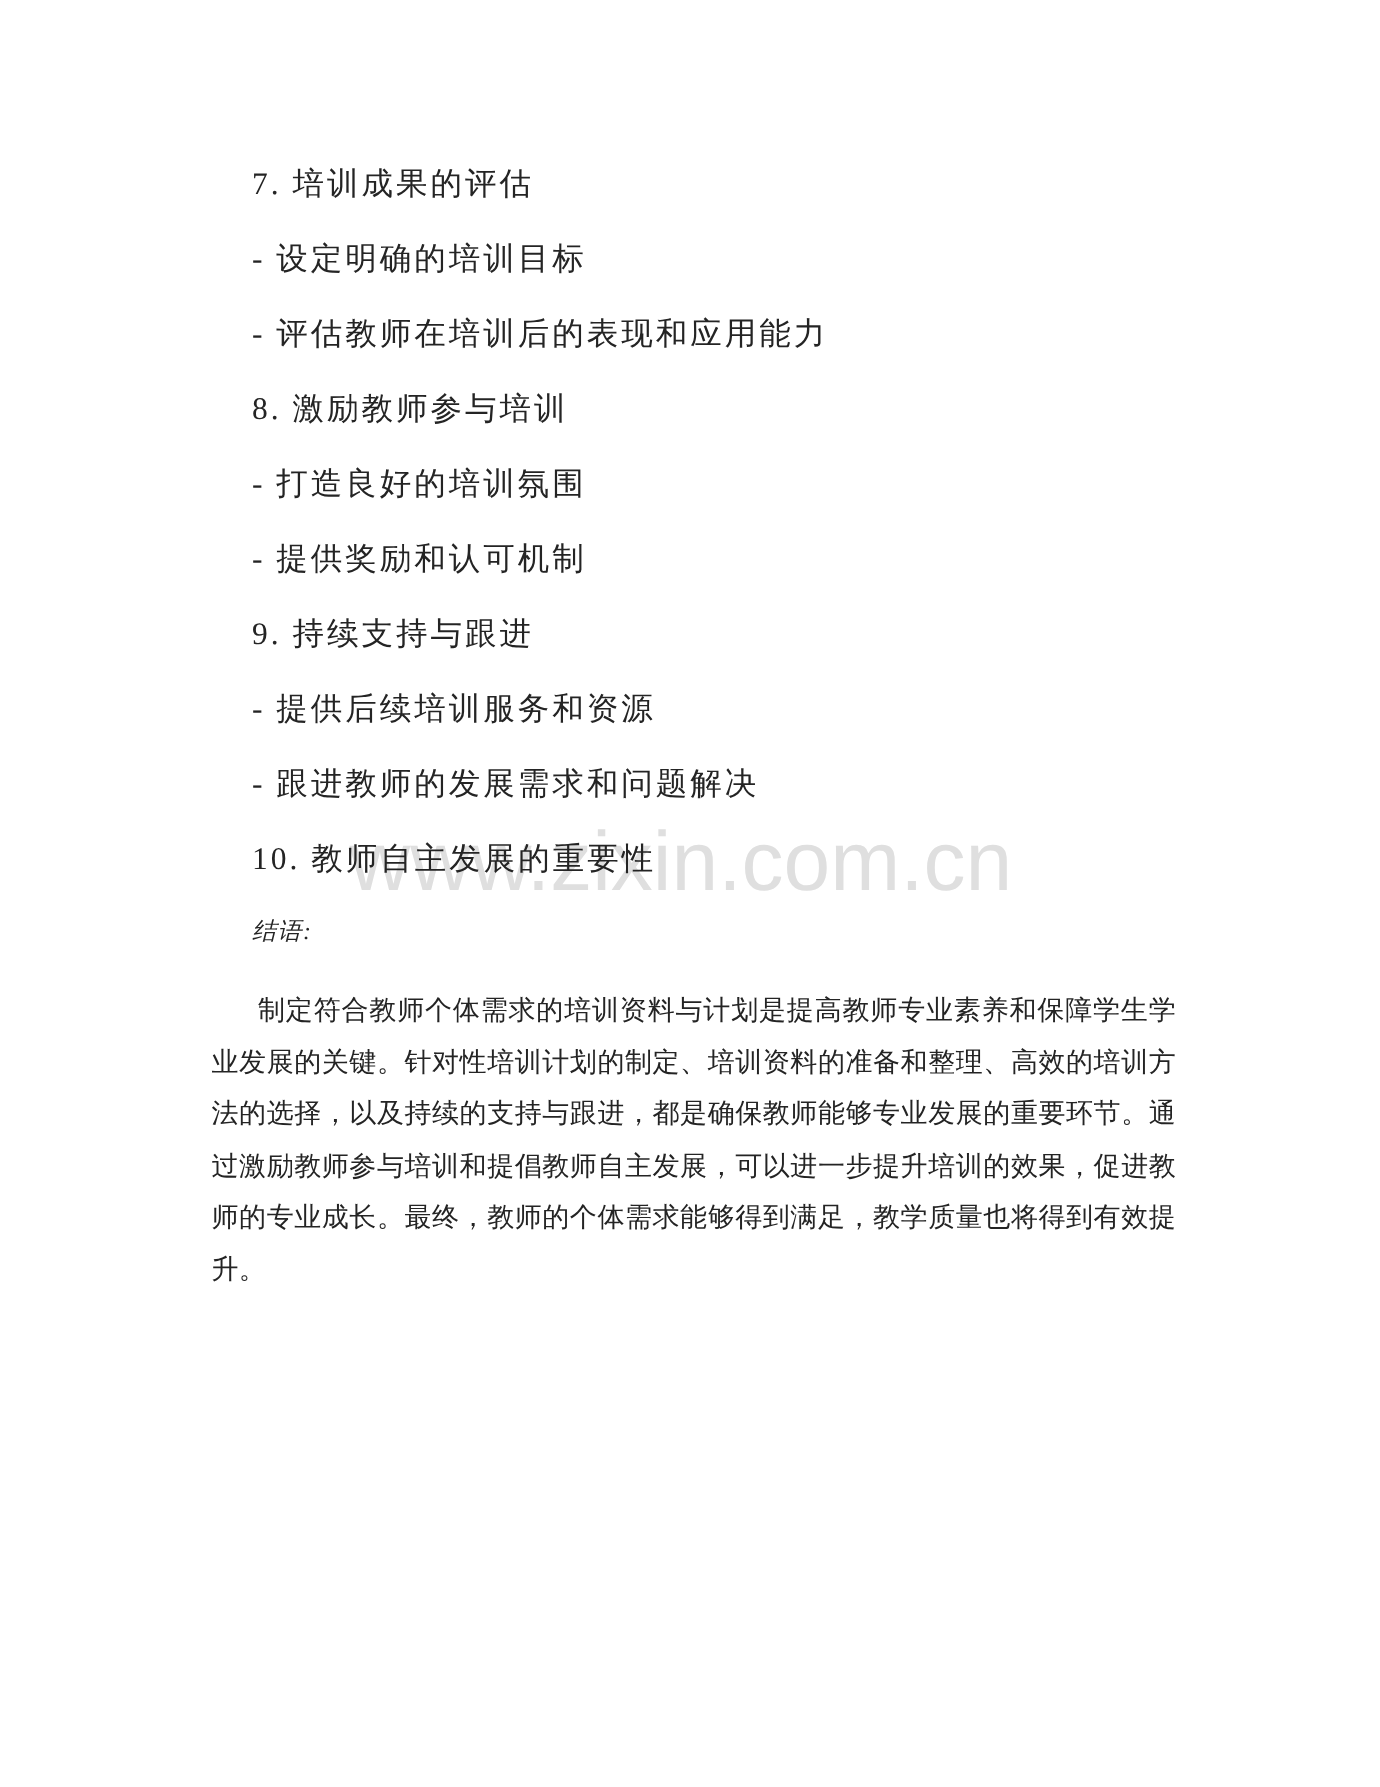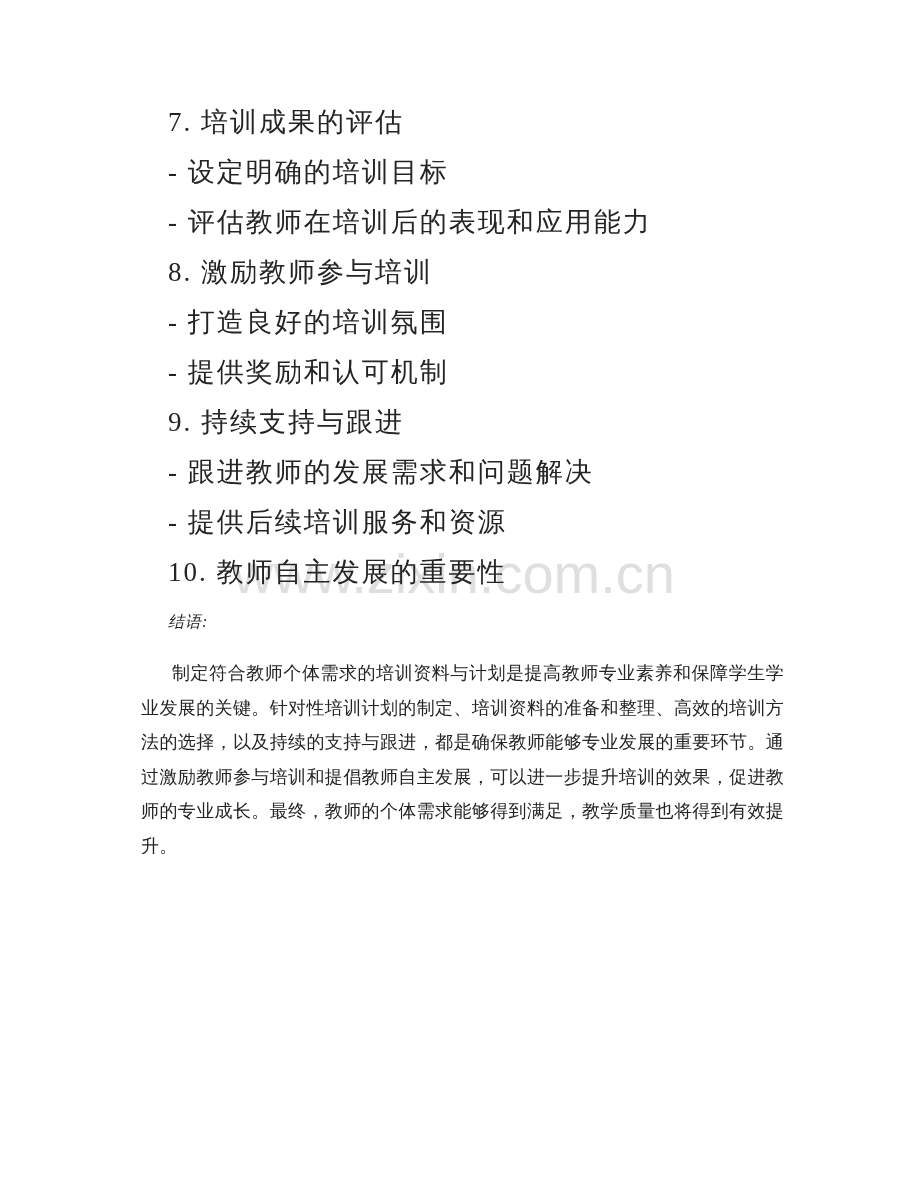--- a/index.html
+++ b/index.html
@@ -29,21 +29,21 @@
     user-select: none;
   }
   .content {
     position: absolute;
     left: 137px;
     top: 111px;
     width: 647px;
     z-index: 1;
   }
   .outline-item {
-    font-size: 27px;
+    font-size: 21px;
     line-height: 22px;
     letter-spacing: 2px;
     margin: 0 0 28px 31px;
     white-space: nowrap;
   }
   .outline-item.lvl2 {
   }
   .closing-label {
     font-size: 16px;
     line-height: 22px;
@@ -70,22 +70,22 @@
 
   <div class="content">
     <div id="outline-list">
         <div class="outline-item lvl1">7. 培训成果的评估</div>
         <div class="outline-item lvl2">- 设定明确的培训目标</div>
         <div class="outline-item lvl2">- 评估教师在培训后的表现和应用能力</div>
         <div class="outline-item lvl1">8. 激励教师参与培训</div>
         <div class="outline-item lvl2">- 打造良好的培训氛围</div>
         <div class="outline-item lvl2">- 提供奖励和认可机制</div>
         <div class="outline-item lvl1">9. 持续支持与跟进</div>
+        <div class="outline-item lvl2">- 提供后续培训服务和资源</div>
         <div class="outline-item lvl2">- 跟进教师的发展需求和问题解决</div>
-        <div class="outline-item lvl2">- 提供后续培训服务和资源</div>
         <div class="outline-item lvl1">10. 教师自主发展的重要性</div>
       </div>
 
     <div class="closing-label">结语:</div>
 
     <p class="conclusion-para">制定符合教师个体需求的培训资料与计划是提高教师专业素养和保障学生学业发展的关键。针对性培训计划的制定、培训资料的准备和整理、高效的培训方法的选择，以及持续的支持与跟进，都是确保教师能够专业发展的重要环节。通过激励教师参与培训和提倡教师自主发展，可以进一步提升培训的效果，促进教师的专业成长。最终，教师的个体需求能够得到满足，教学质量也将得到有效提升。</p>
   </div>
 </div>
 
 </body></html>

